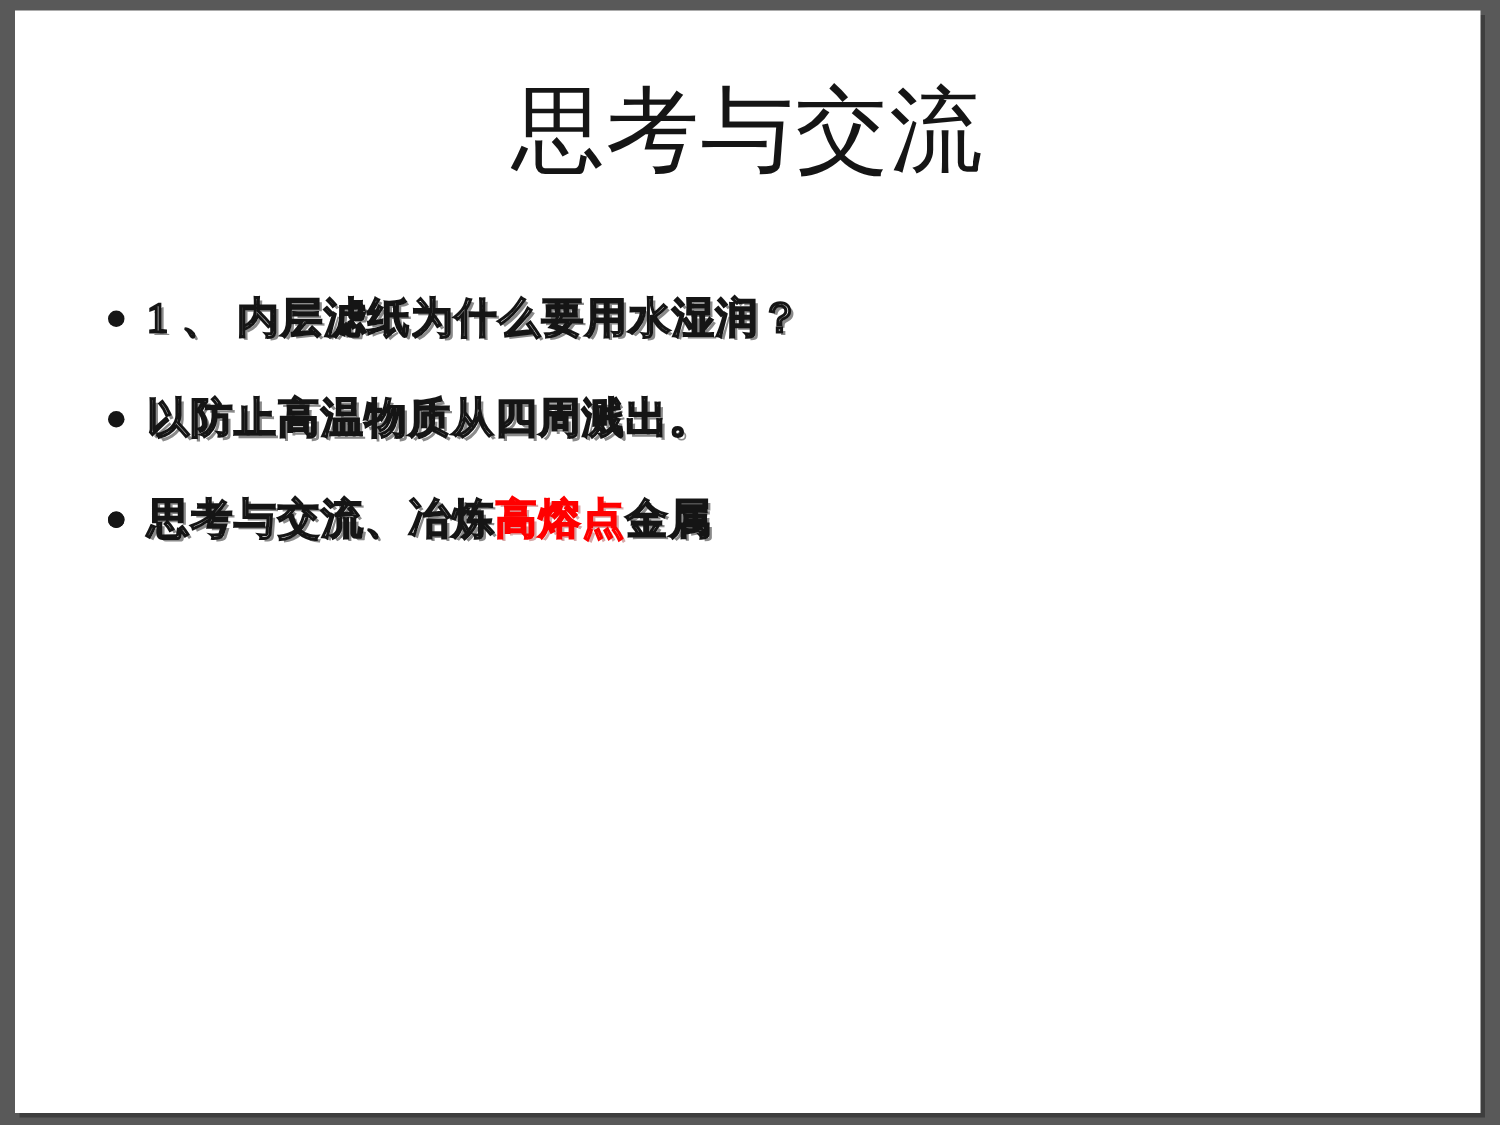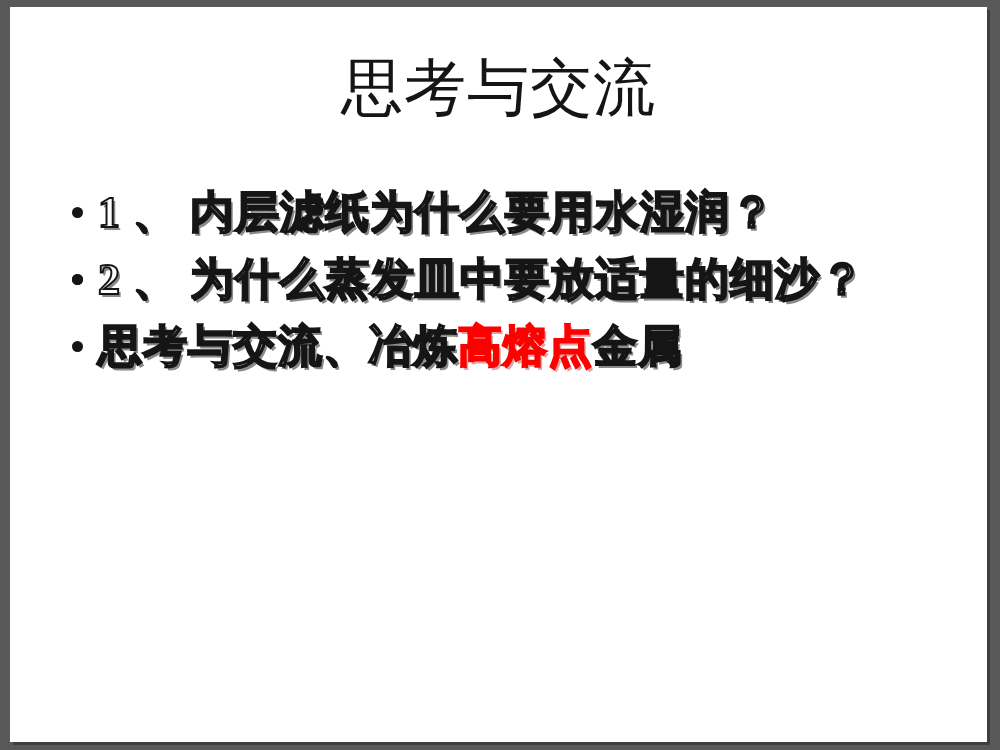--- a/index.html
+++ b/index.html
@@ -34,24 +34,24 @@
   .bullet-list{
     list-style:none;
     margin-top:58px;
     margin-left:60px;
   }
   .bullet-item{
     position:relative;
     padding-left:28px;
     width:846px;
     margin-bottom:12px;
-    font-size:44px;
+    font-size:28px;
     line-height:55px;
     letter-spacing:1px;
-    font-weight:700;
+    font-weight:400;
   }
   .bullet-dot{
     position:absolute;
     left:2px; top:22px;
     width:11px; height:11px;
     border-radius:50%;
     background:var(--text);
   }
   
   .bullet-text{
@@ -81,23 +81,23 @@
 <div class="slide">
   <h1 class="slide-title">思考与交流</h1>
 
   <ul class="bullet-list">
     <li class="bullet-item">
       <span class="bullet-dot"></span>
       <span class="bullet-text">1 、 内层滤纸为什么要用水湿润？</span>
     </li>
     <li class="bullet-item">
       <span class="bullet-dot"></span>
+      <span class="bullet-text">以防止高温物质从四周溅出。</span>
     </li>
     <li class="bullet-item">
       <span class="bullet-dot"></span>
-      <span class="bullet-text">2 、 为什么蒸发皿中要放适量的细沙？</span>
     </li>
     <li class="bullet-item">
       <span class="bullet-dot"></span>
       <span class="bullet-text"><span>思考与交流、冶炼</span><span class="hl">高熔点</span><span>金属</span></span>
     </li>
   </ul>
 </div>
 
 </body></html>

